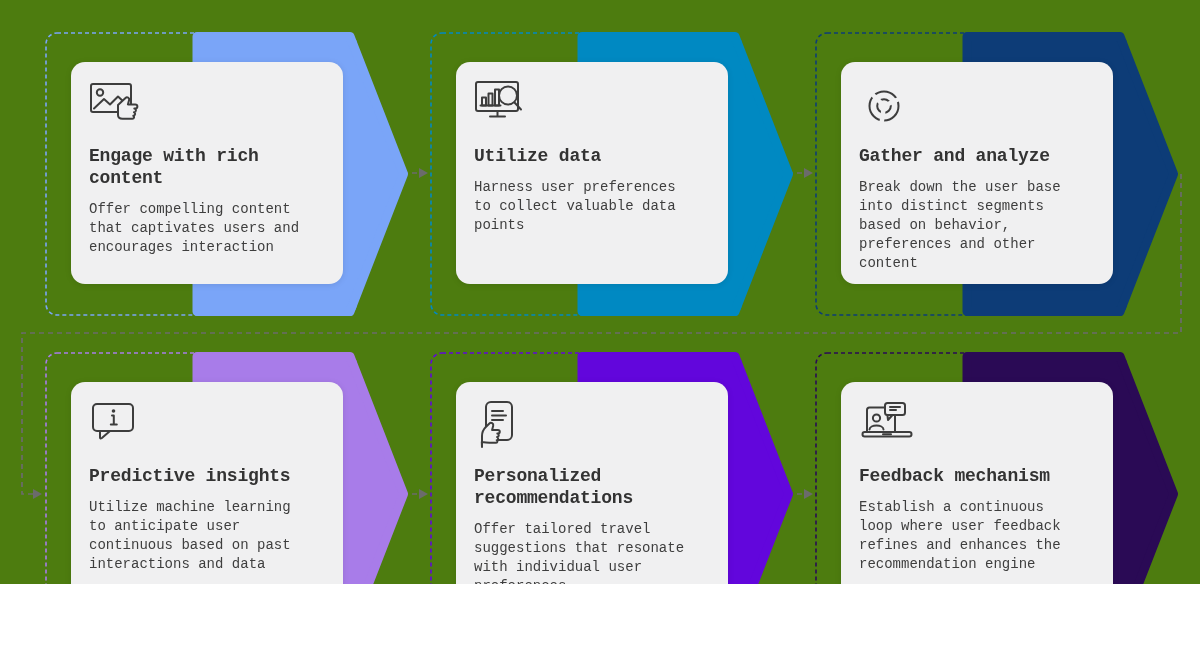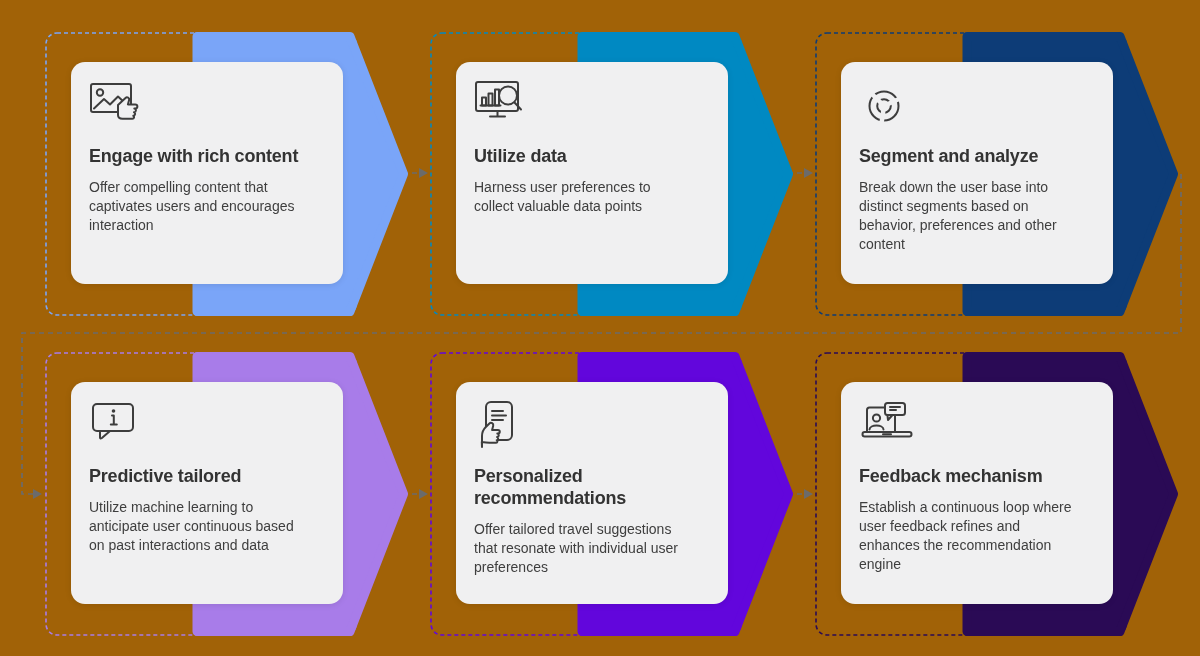--- a/index.html
+++ b/index.html
@@ -1,17 +1,17 @@
 <!DOCTYPE html>
 <html><head>
 <meta charset="utf-8">
 <style>
   html,body{margin:0;padding:0;background:#ffffff;}
-  .diagram{position:relative;width:1200px;height:656px;background:#a16207;overflow:hidden;
-           font-family:Liberation Sans, sans-serif;}
+  .diagram{position:relative;width:1200px;height:584px;background:#4d7c0f;overflow:hidden;
+           font-family:Liberation Mono, monospace;}
   .connectors{position:absolute;left:0;top:0;z-index:0;pointer-events:none;}
   .unit{position:absolute;width:366px;height:284px;z-index:1;}
   .unit svg.shape{position:absolute;left:0;top:0;overflow:visible;}
   .shape .dashed{fill:none;stroke-width:1.6;stroke-dasharray:4 3;}
   .shape .arrow{stroke-width:9;stroke-linejoin:round;}
   .card{position:absolute;left:26px;top:30px;width:272px;height:222px;
         background:#f0f0f1;border-radius:14px;box-shadow:0 1px 6px rgba(0,0,0,.10);
         padding:18px 18px;box-sizing:border-box;}
   .iconbox{height:54px;display:flex;align-items:flex-start;}
   .card h3{margin:12px 0 0 0;font-size:18px;line-height:1.22;letter-spacing:-0.2px;
@@ -92,40 +92,40 @@
     <div class="card">
       <div class="iconbox">
         <svg class="ic" width="50" height="50" viewBox="0 0 50 50">
           <circle cx="25" cy="26" r="14.5"></circle>
           <circle cx="25" cy="26" r="6.8"></circle>
           <path class="gap" d="M28.6 24.3 L40.4 18.8"></path>
           <path class="gap" d="M22.2 23.2 L13 14"></path>
           <path class="gap" d="M24.4 30 L22.6 42.8"></path>
         </svg>
       </div>
-      <h3>Segment and analyze</h3>
+      <h3>Gather and analyze</h3>
       <p>Break down the user base into distinct segments based on behavior, preferences and other content</p>
     </div>
   </div>
 
   <div class="unit" style="left:45px;top:352px">
     <svg class="shape" width="366" height="284" viewBox="0 0 366 284">
       <rect class="dashed" x="1" y="1" width="310" height="282" rx="11" stroke="#a87ce9"></rect>
       <polygon class="arrow" points="152,4.5 305,4.5 358.5,142 305,279.5 152,279.5" fill="#a87ce9" stroke="#a87ce9"></polygon>
     </svg>
     <div class="card">
       <div class="iconbox">
         <svg class="ic" width="50" height="44" viewBox="0 0 50 44">
           <rect x="4" y="4" width="40" height="27" rx="4"></rect>
           <path d="M11 31 v6.5 q0 1.9 1.9 0.5 L21 31"></path>
           <circle class="fil" cx="24.5" cy="11" r="1.8"></circle>
           <path d="M23 15.5 h1.8 v8.5 M21.8 24.5 h6"></path>
         </svg>
       </div>
-      <h3>Predictive tailored</h3>
+      <h3>Predictive insights</h3>
       <p>Utilize machine learning to anticipate user continuous based on past interactions and data</p>
     </div>
   </div>
 
   <div class="unit" style="left:815px;top:352px">
     <svg class="shape" width="366" height="284" viewBox="0 0 366 284">
       <rect class="dashed" x="1" y="1" width="310" height="282" rx="11" stroke="#2a0a55"></rect>
       <polygon class="arrow" points="152,4.5 305,4.5 358.5,142 305,279.5 152,279.5" fill="#2a0a55" stroke="#2a0a55"></polygon>
     </svg>
     <div class="card">

